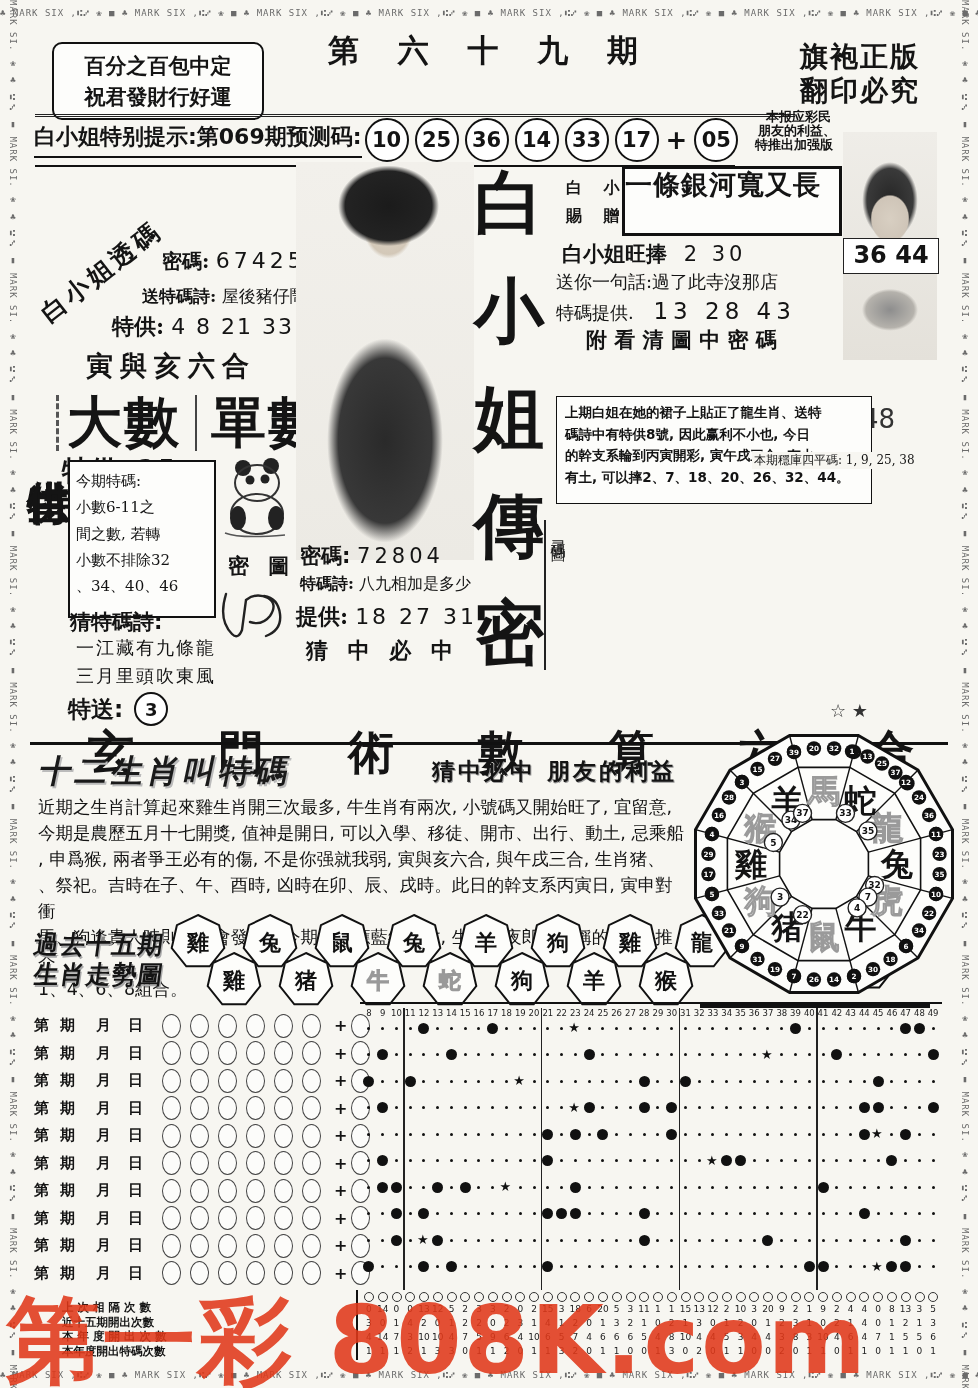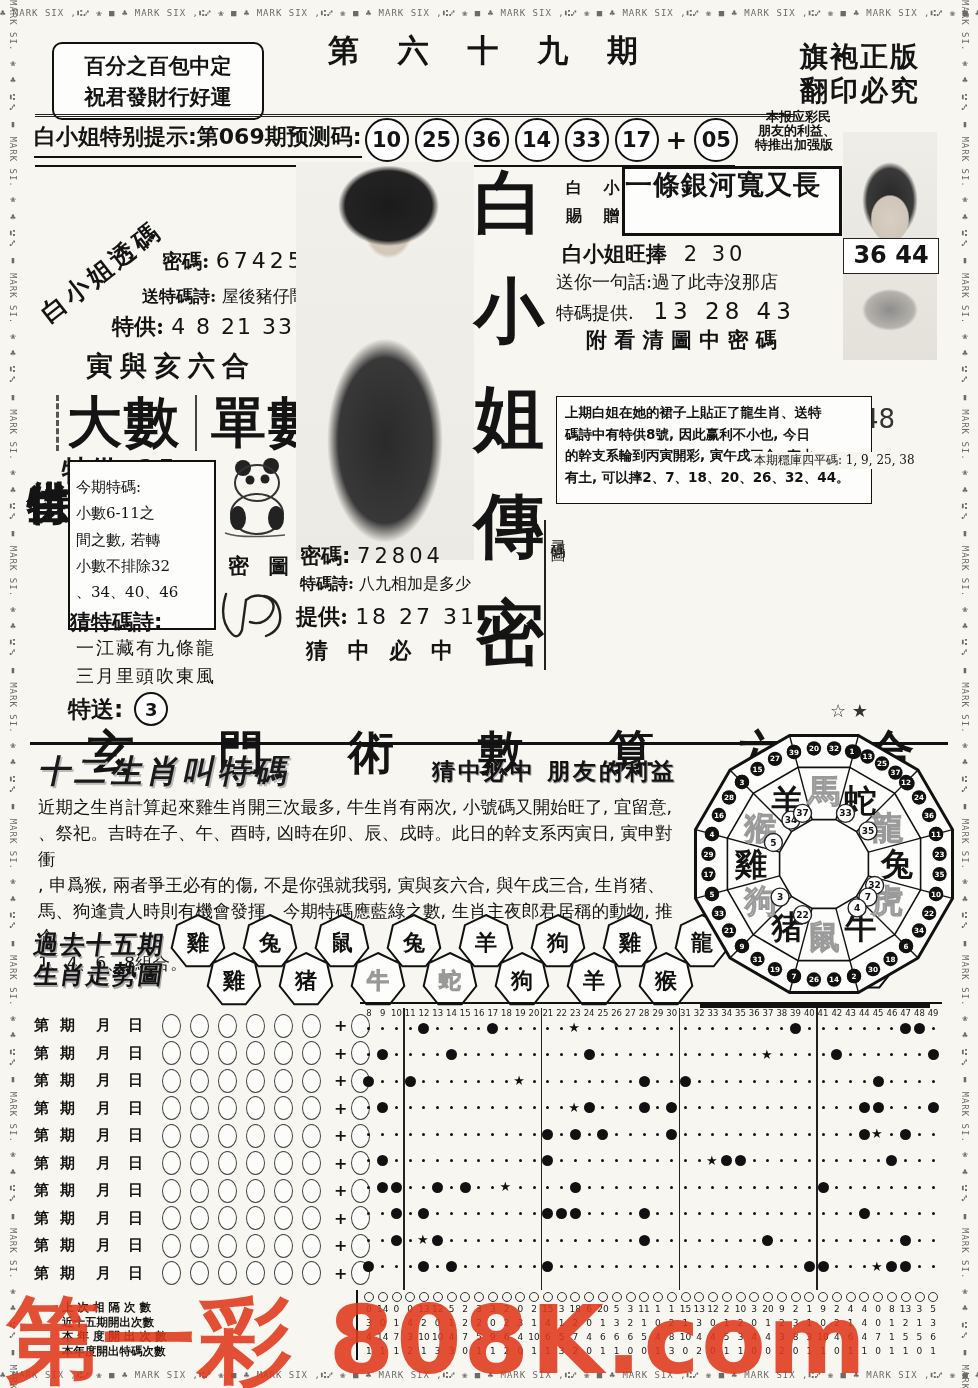--- a/index.html
+++ b/index.html
@@ -101,21 +101,21 @@
     <div class="b" style="font-size:55px;letter-spacing:2px;">單數</div>
     <div style="border-left:3px dashed #555;height:56px;margin-left:10px;"></div>
   </div>
   <div class="abs" style="left:62px;top:452px;font-size:28px;">
     <span class="b serif">特供:</span>
     <span style="letter-spacing:3px;">35</span>
   </div>
 
   <div class="abs b serif vtext" style="left:24px;top:446px;font-size:44px;line-height:1.15;">生肖特供</div>
 
-  <div class="abs box" style="left:68px;top:460px;width:132px;height:142px;padding:12px 6px;font-size:15px;line-height:1.75;">
+  <div class="abs box" style="left:68px;top:460px;width:132px;height:142px;padding:6px 6px;font-size:15px;line-height:1.75;">
     <div class="serif">今期特碼:</div>
     <div class="serif">小數6-11之</div>
     <div class="serif">間之數, 若轉</div>
     <div class="serif">小數不排除32</div>
     <div class="serif">、34、40、46</div>
   </div>
 
   <div class="abs b" style="left:70px;top:608px;font-size:21px;">猜特碼詩:</div>
   <div class="abs serif" style="left:76px;top:636px;font-size:18px;letter-spacing:2px;">一江藏有九條龍</div>
   <div class="abs serif" style="left:76px;top:664px;font-size:18px;letter-spacing:2px;">三月里頭吹東風</div>
@@ -198,22 +198,23 @@
 
   <div class="abs b serif" style="left:88px;top:722px;width:740px;font-size:46px;letter-spacing:34px;white-space:nowrap;">玄 門 術 數 算 六 合</div>
   <div class="abs" style="left:830px;top:700px;font-size:18px;color:#333;">☆ ★</div>
   <div class="abs" style="left:30px;top:742px;width:918px;border-top:3px solid #111;"></div>
   <div class="abs b" style="left:40px;top:750px;font-size:32px;letter-spacing:4px;transform:skewX(-12deg);
        color:#1a1a1a;text-shadow:2px 2px 0 #bbb;">十二生肖叫特碼</div>
   <div class="abs b" style="left:432px;top:756px;font-size:23px;letter-spacing:3px;text-shadow:1px 1px 0 #999;">猜中必中  朋友的利益</div>
 
   <div class="abs" style="left:38px;top:794px;width:648px;font-size:17.5px;line-height:26px;">
     <div>近期之生肖計算起來雞生肖開三次最多, 牛生肖有兩次, 小號碼又開始旺了, 宜留意,</div>
+    <div>今期是農歷五月十七開獎, 值神是開日, 可以入學、移徒、開市、出行、動土, 忌乘船</div>
+    <div>, 申爲猴, 兩者爭王必有的傷, 不是你强就我弱, 寅與亥六合, 與午戌三合, 生肖猪、</div>
     <div>、祭祀。吉時在子、午、酉時, 凶時在卯、辰、戌時。此日的幹支系丙寅日, 寅申對衝</div>
-    <div>, 申爲猴, 兩者爭王必有的傷, 不是你强就我弱, 寅與亥六合, 與午戌三合, 生肖猪、</div>
     <div>馬、狗逢貴人時則有機會發揮。今期特碼應藍綠之數, 生肖主夜郎君居稱的動物, 推介</div>
     <div>1、4、6、8組合。</div>
   </div>
 
   <div class="abs b" style="left:34px;top:928px;font-size:25px;letter-spacing:1px;transform:skewX(-8deg);
        text-shadow:1.5px 1.5px 0 #aaa;">過去十五期</div>
   <div class="abs b" style="left:34px;top:958px;font-size:25px;letter-spacing:1px;transform:skewX(-8deg);
        text-shadow:1.5px 1.5px 0 #aaa;">生肖走勢圖</div>
   <svg class="abs" style="left:158px;top:912px;" width="790" height="100" id="trend-svg">
       <line x1="40" y1="30" x2="76" y2="68" stroke="#444" stroke-width="1.4"></line>

